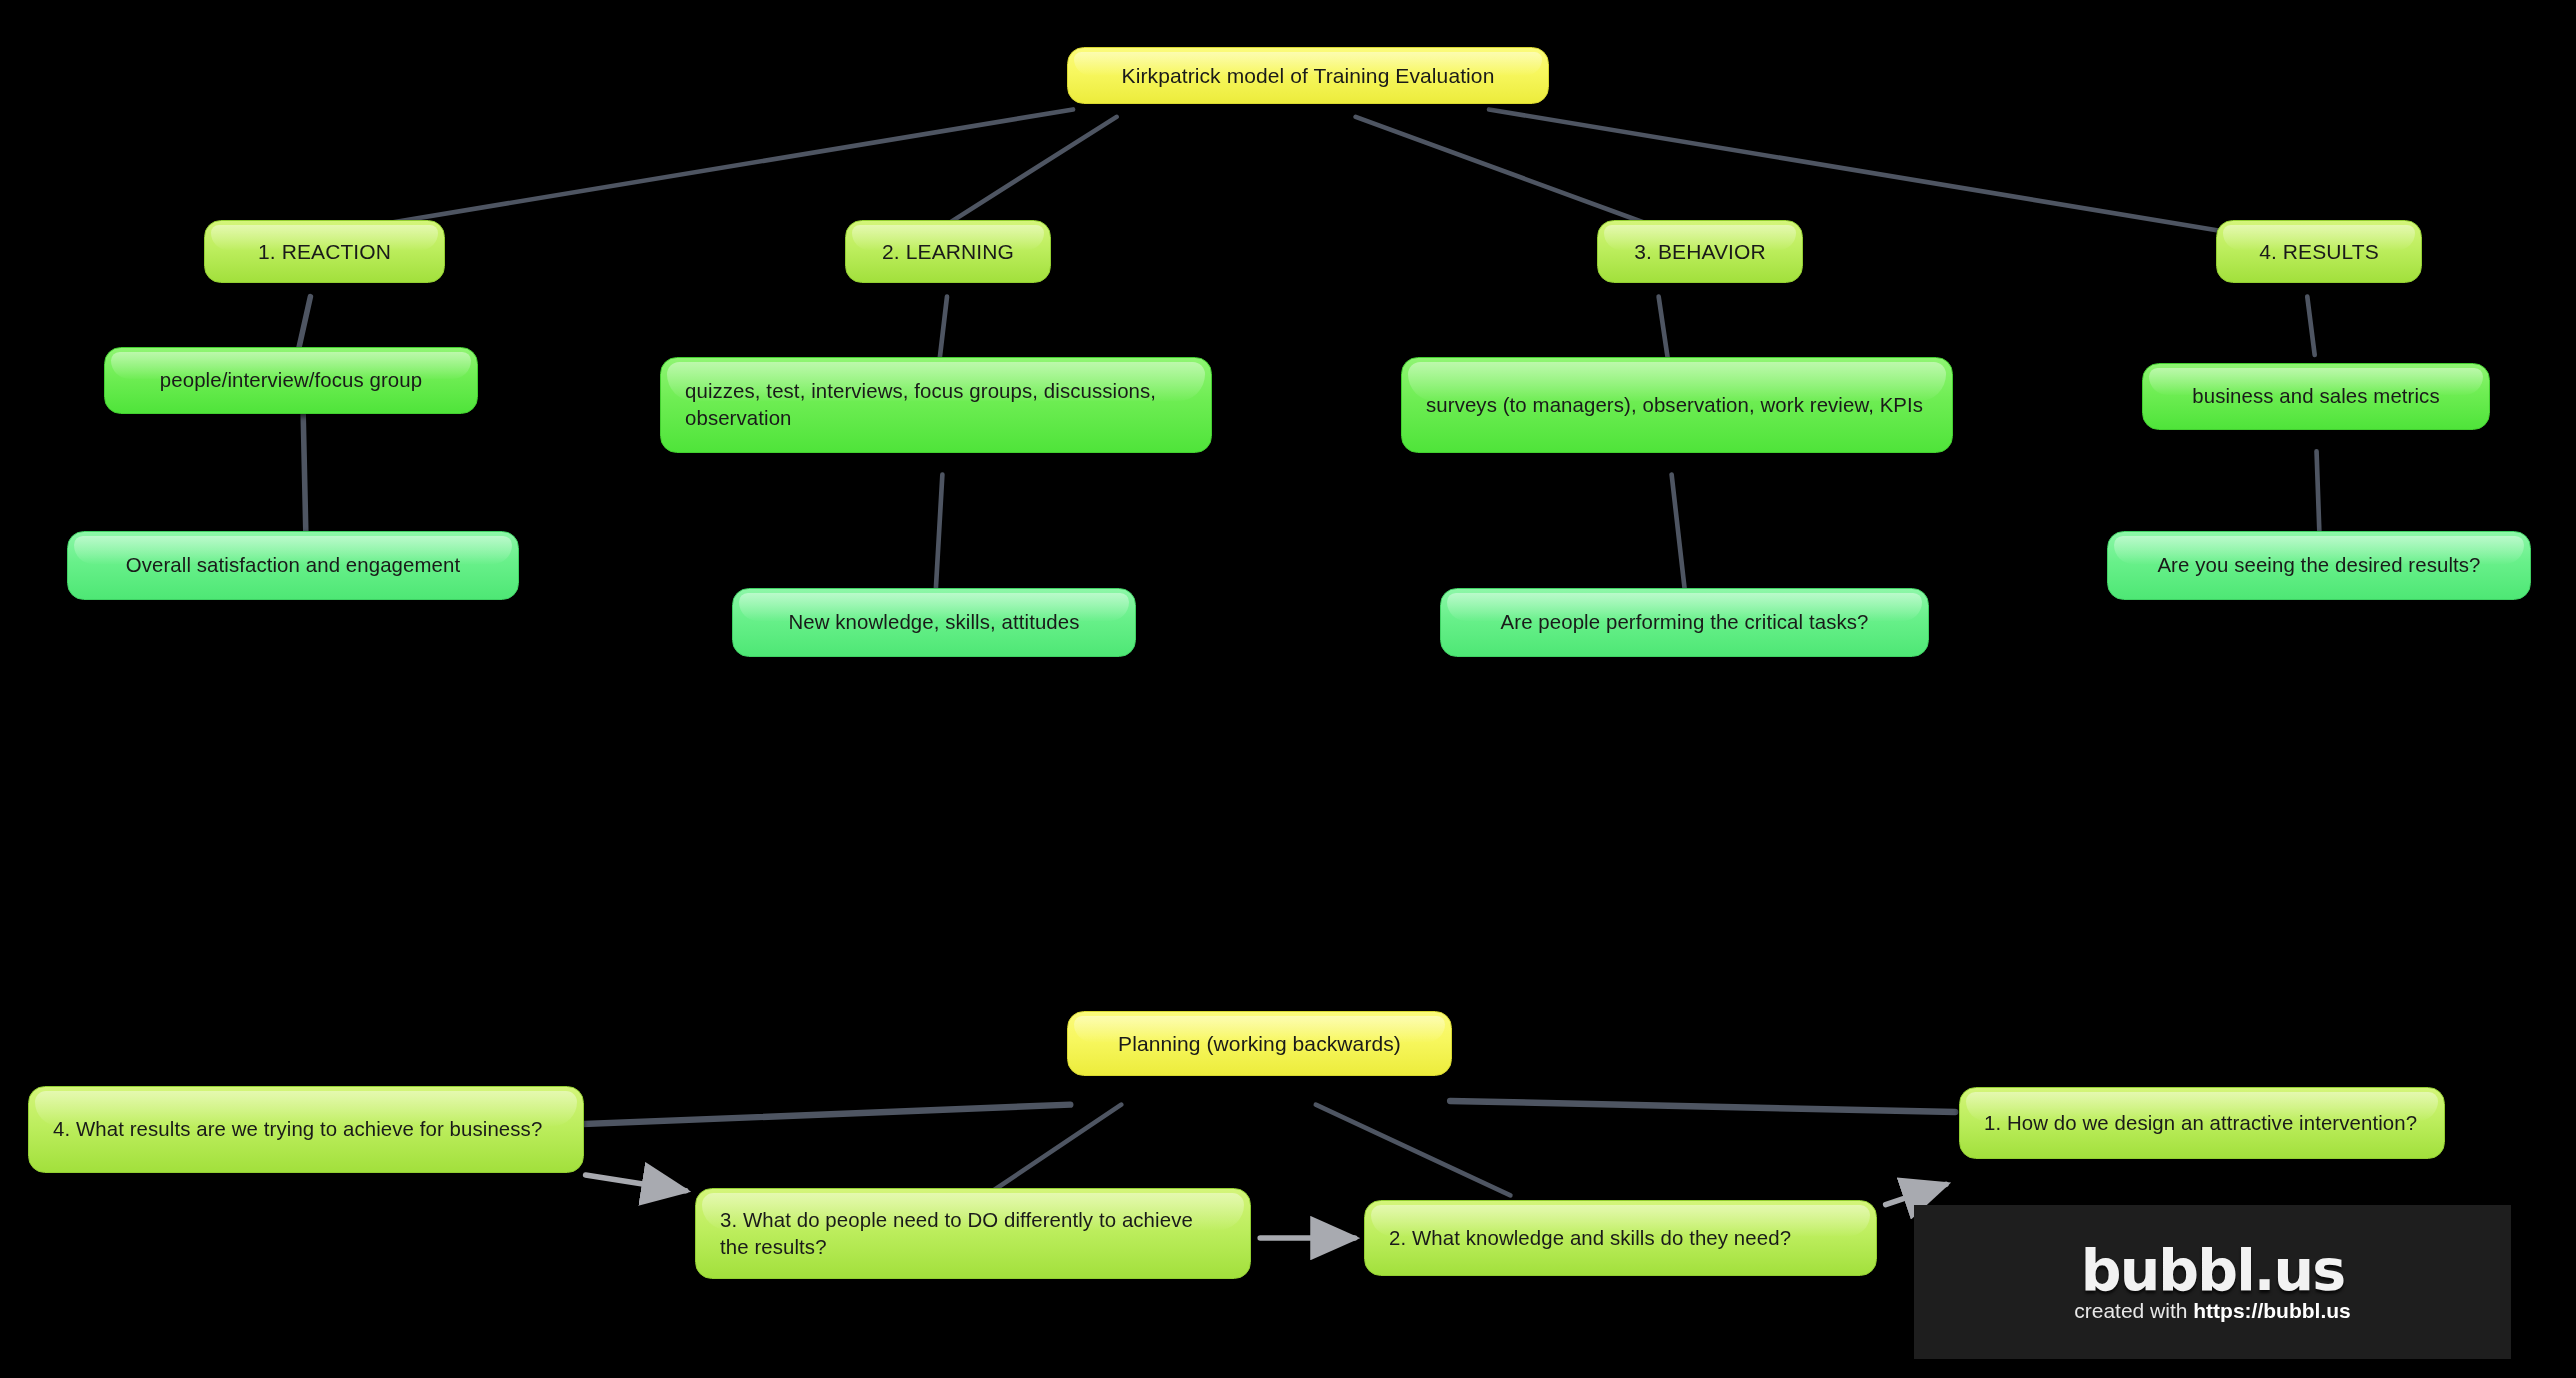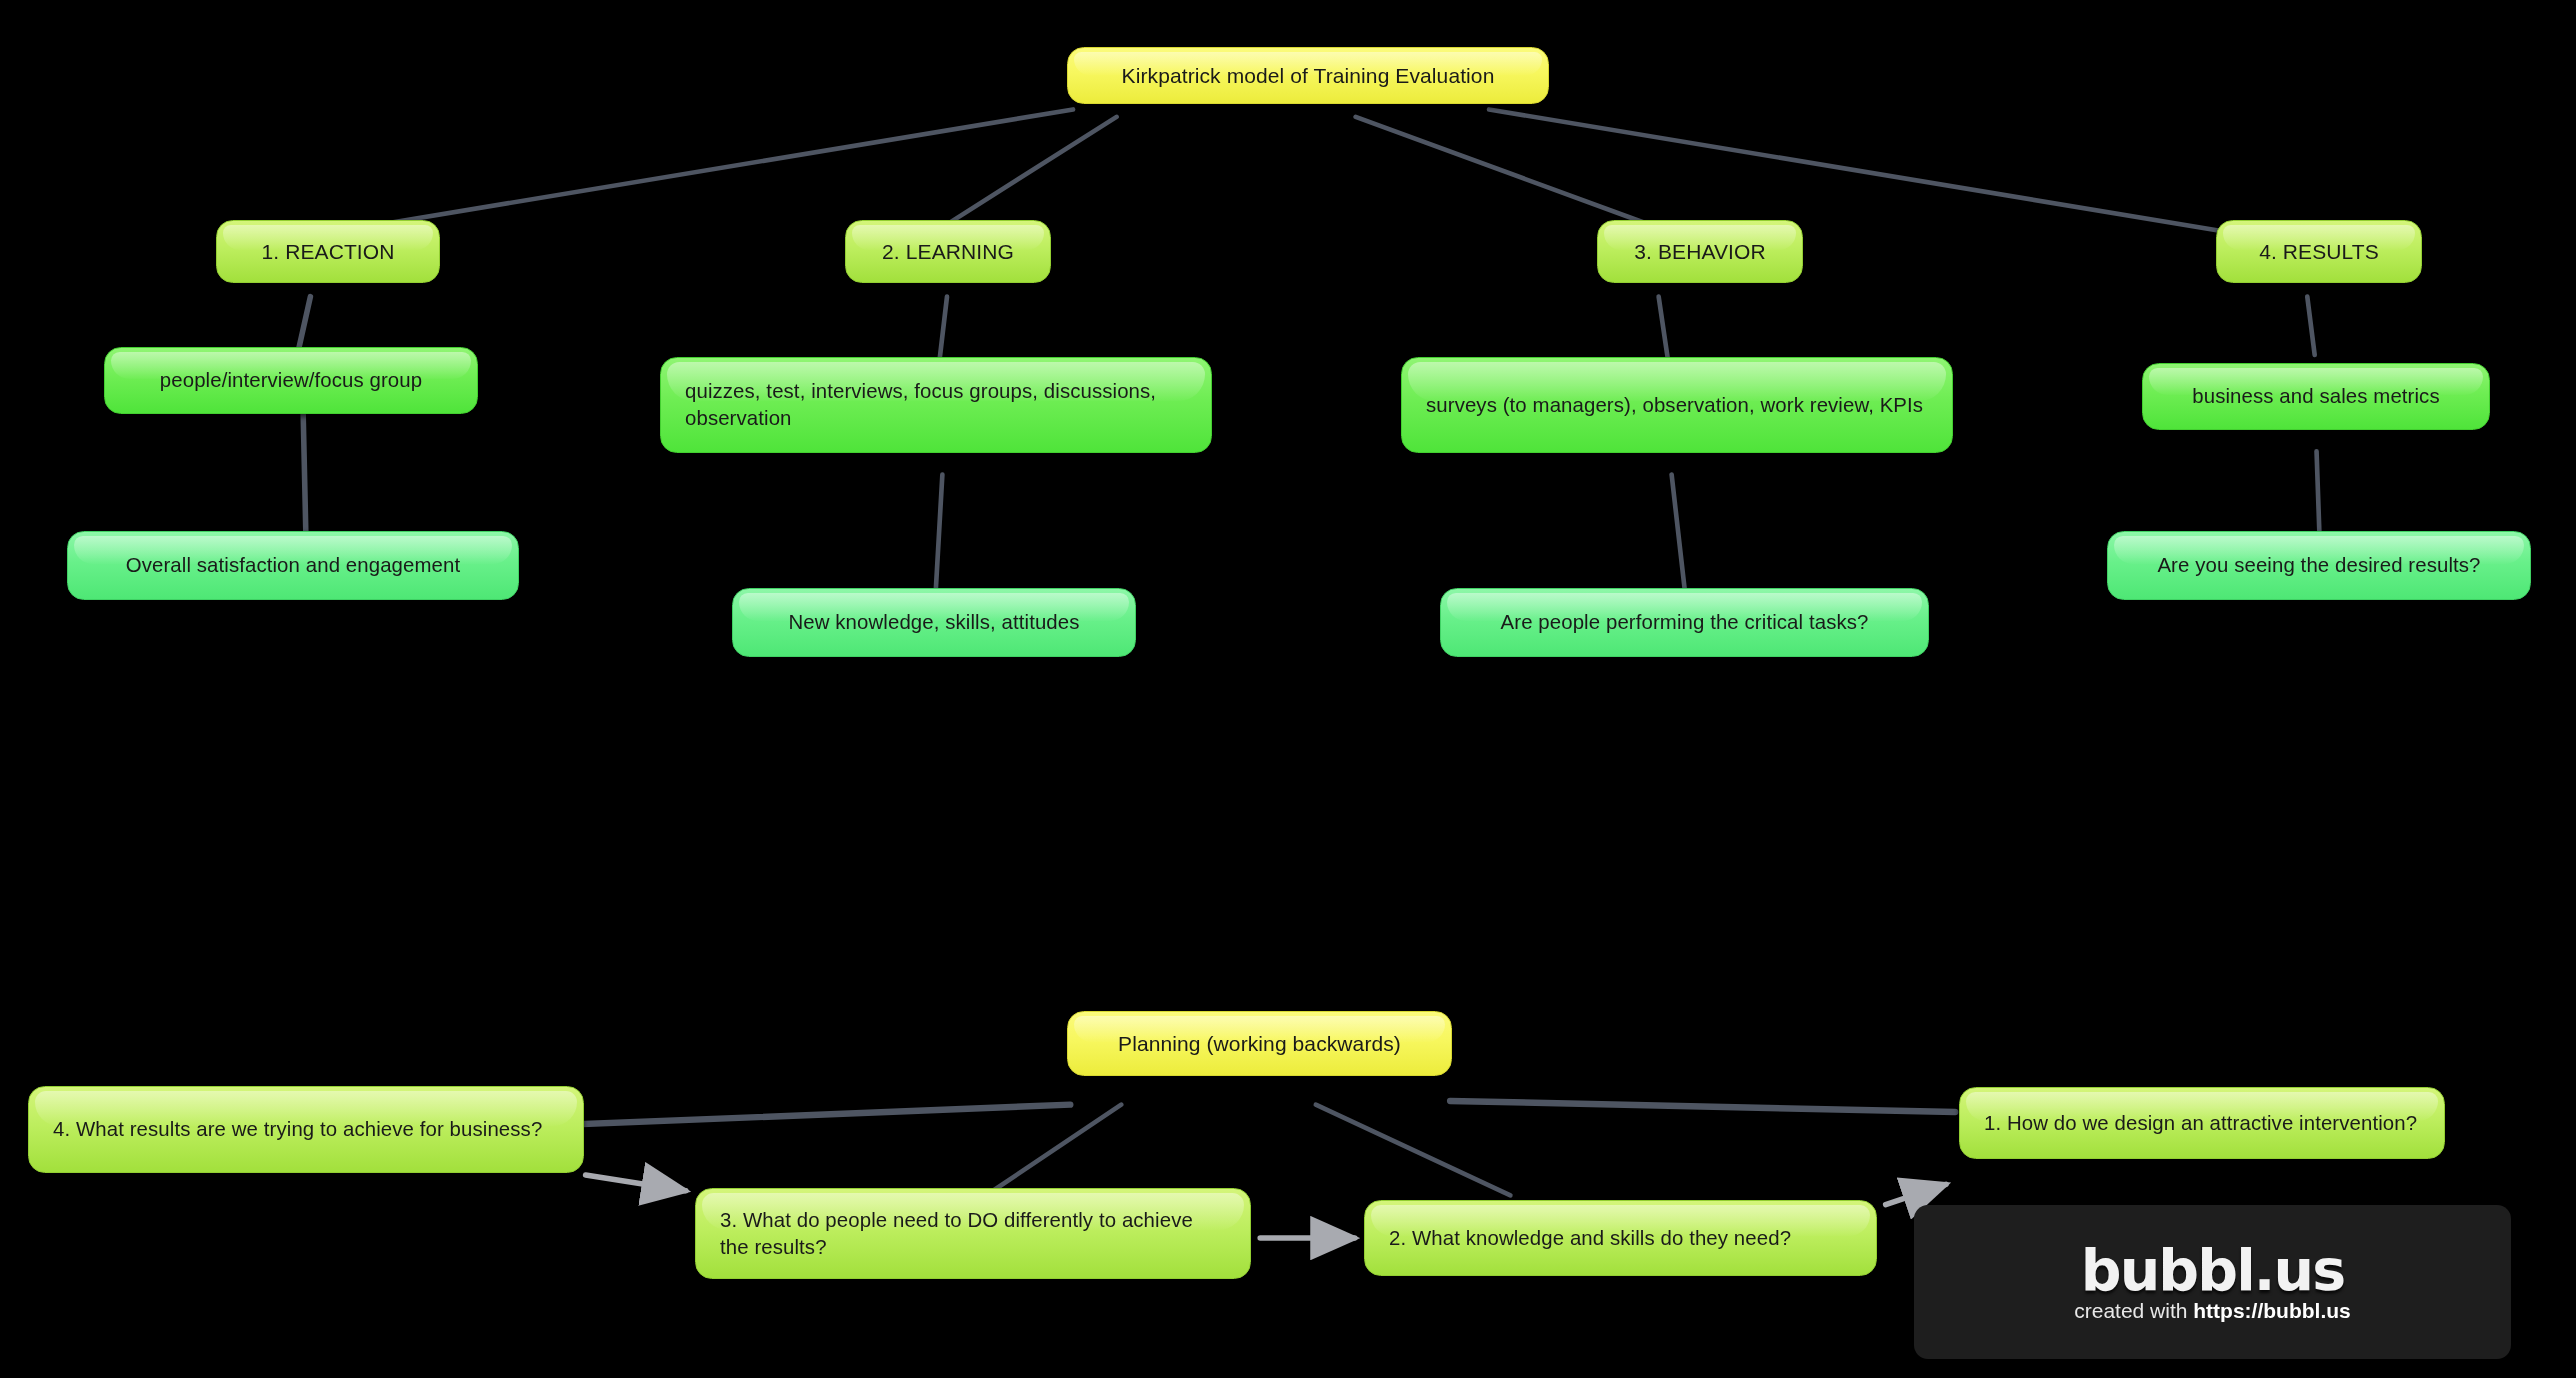--- a/index.html
+++ b/index.html
@@ -81,21 +81,21 @@
   .align-left   { text-align: left; }
 
   
   #watermark {
     position: absolute;
     background: #1e1e1e;
     display: flex;
     flex-direction: column;
     align-items: center;
     justify-content: center;
-    border-radius: 14px;
+    border-radius: 0;
   }
   #wm-logo {
     font-family: "DejaVu Sans", sans-serif;
     font-weight: bold;
     font-size: 57px;
     color: #f2f2f2;
     letter-spacing: -1.9px;
     line-height: 1;
     text-shadow: 0 2.8px 2.8px rgba(0,0,0,0.7);
   }
@@ -151,21 +151,21 @@
       <path d="M632,1268 L740,1285" marker-end="url(#arrowhead)"></path>
       <path d="M1360,1336 L1462,1336" marker-end="url(#arrowhead)"></path>
       <path d="M2035,1300 L2100,1278" marker-end="url(#arrowhead)"></path>
     </g>
   </svg>
 
   <div class="node t-yellow fs-23 align-center" style="left:1067px; top:30px; width:482px; height:57px;">
     <span class="label">Kirkpatrick model of Training Evaluation</span>
   </div>
 
-  <div class="node t-ygreen fs-23 align-center" style="left:216px; top:220px; width:224px; height:63px;">
+  <div class="node t-ygreen fs-23 align-center" style="left:204px; top:220px; width:241px; height:63px;">
     <span class="label">1. REACTION</span>
   </div>
 
   <div class="node t-ygreen fs-23 align-center" style="left:845px; top:220px; width:206px; height:63px;">
     <span class="label">2. LEARNING</span>
   </div>
 
   <div class="node t-ygreen fs-23 align-center" style="left:1597px; top:220px; width:206px; height:63px;">
     <span class="label">3. BEHAVIOR</span>
   </div>

